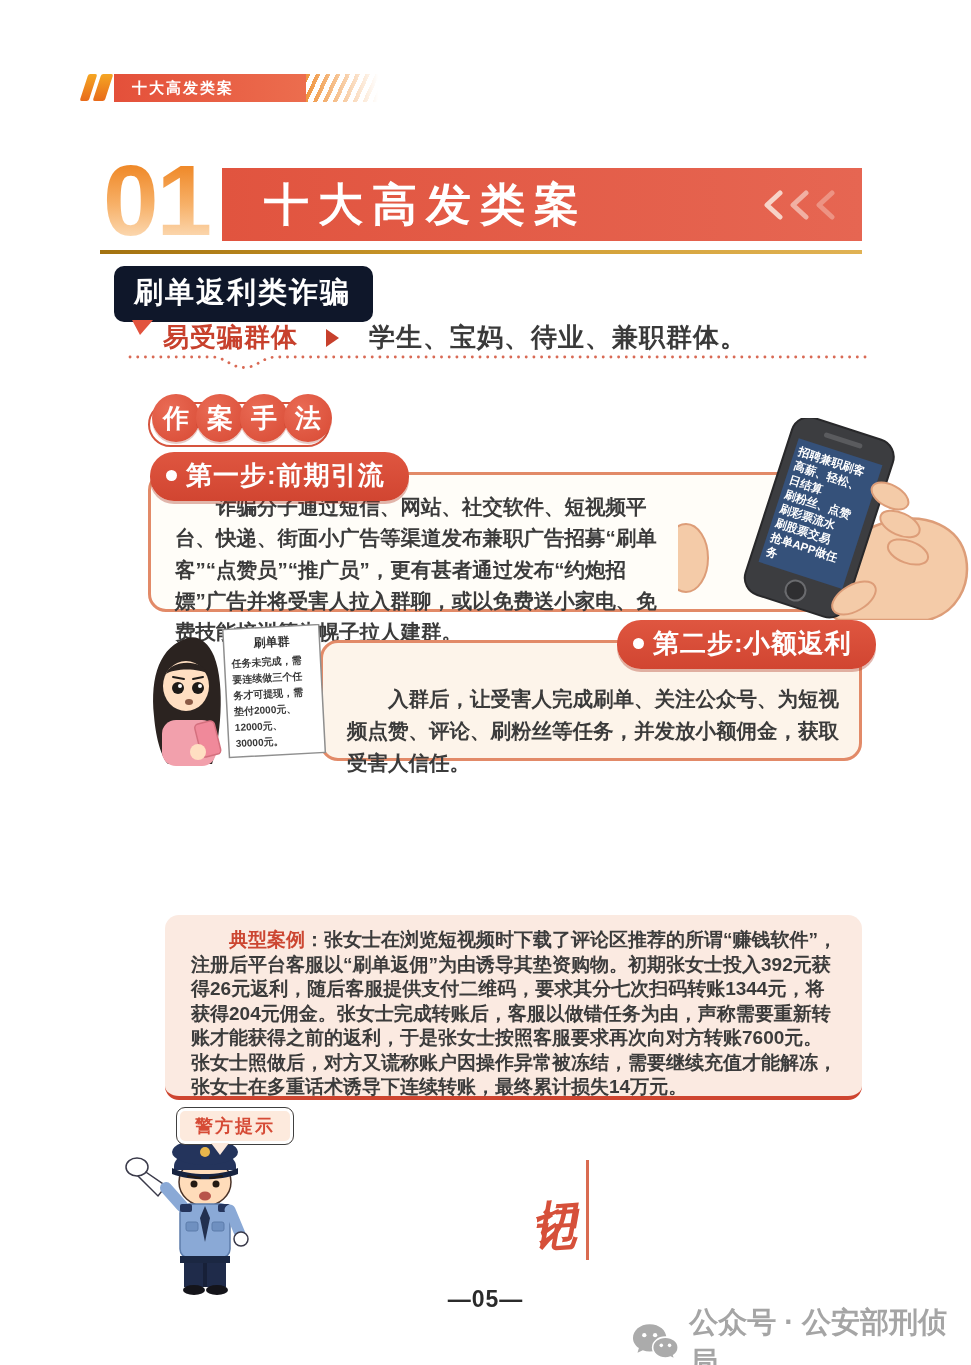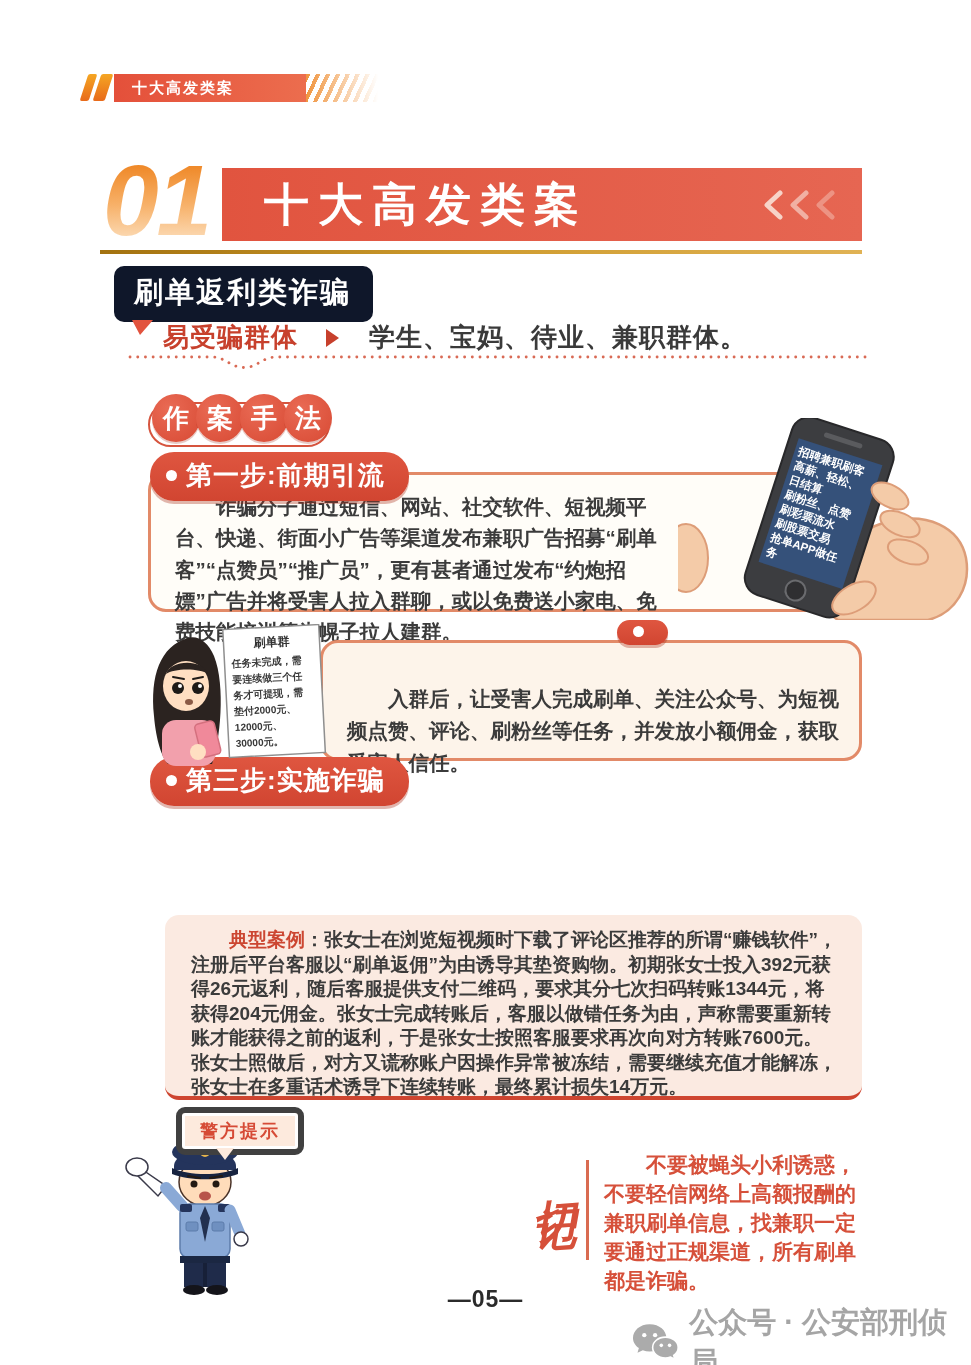--- a/index.html
+++ b/index.html
@@ -14,21 +14,21 @@
   .header-bar { position:absolute; left:114px; top:74px; width:192px; height:28px;
     background:linear-gradient(90deg,#e4503a,#ec6d4e); color:#fff; font-size:15px; font-weight:bold;
     letter-spacing:2px; line-height:28px; padding-left:18px; }
   .header-stripes { position:absolute; left:306px; top:74px; width:72px; height:28px;
     background:repeating-linear-gradient(115deg,#f0953f 0 4px,rgba(255,255,255,0) 4px 9px);
     -webkit-mask-image:linear-gradient(90deg,#000,rgba(0,0,0,0)); mask-image:linear-gradient(90deg,#000,rgba(0,0,0,0)); }
 
   
   .hero-number { position:absolute; left:103px; top:150px; font-size:100px; font-weight:800; letter-spacing:-2px;
     background:linear-gradient(180deg,#ed7e17 5%,#f7b169 55%,#fde7cc 100%);
-    -webkit-background-clip:text; background-clip:text; color:transparent; line-height:1;font-style:italic; }
+    -webkit-background-clip:text; background-clip:text; color:transparent; line-height:1; }
   .hero-banner { position:absolute; left:222px; top:168px; width:640px; height:73px;
     background:linear-gradient(90deg,#e1543f,#e66652); display:flex; align-items:center; }
   .hero-title { color:#fff; font-size:45px; font-weight:800; letter-spacing:9px; padding-left:42px; }
   .hero-chevrons { position:absolute; right:22px; top:22px; }
   .gold-line { position:absolute; left:100px; top:250px; width:762px; height:4px;
     background:linear-gradient(90deg,#a3720f,#cf9c2f,#e0b254); }
 
   
   .category-bubble { position:absolute; left:114px; top:266px; background:#0f172a; color:#fff;
     font-size:29px; font-weight:800; padding:7px 22px 9px 20px; border-radius:10px; letter-spacing:2px; }
@@ -73,21 +73,21 @@
   .phone-illustration { position:absolute; left:678px; top:418px; width:293px; height:202px; z-index:8; }
   .woman-illustration { position:absolute; left:146px; top:624px; width:190px; height:142px; z-index:8; }
 
   
   .case-box { position:absolute; left:165px; top:915px; width:697px; height:185px; background:#fbeae1;
     border-radius:14px; border-bottom:4px solid #ce4530; padding:13px 22px 0 26px; }
   .case-text { font-size:19px; line-height:24.5px; color:#3b3b3b; font-weight:700; text-indent:2em; }
   .case-label { color:#cc4631; font-weight:700; }
 
   
-  .tip-badge { position:absolute; left:176px; top:1107px; background:#fdeadd; border:6px solid #404040;
+  .tip-badge { position:absolute; left:176px; top:1107px; background:#fdeadd; border:1px solid #404040;
     box-shadow:inset 0 0 0 3px #fff; border-radius:9px; color:#d64b36; font-size:18px; font-weight:800;
     padding:6px 18px; letter-spacing:2px; z-index:9; }
   .tip-badge:after { content:""; position:absolute; left:34px; bottom:-11px; width:0; height:0;
     border-left:9px solid transparent; border-right:9px solid transparent; border-top:12px solid #fdeadd; }
   .officer-illustration { position:absolute; left:110px; top:1126px; width:182px; height:170px; z-index:5; }
   .speech-bubble { position:absolute; left:228px; top:1158px; width:284px; height:96px; background:#fceade;
     border-radius:26px; z-index:4; }
   .speech-bubble:before { content:""; position:absolute; left:-14px; top:44px; width:0; height:0;
     border-top:9px solid transparent; border-bottom:9px solid transparent; border-right:16px solid #fceade; }
   .speech-text { padding:15px 18px 0 20px; color:#d6503a; font-size:20px; font-weight:800; line-height:1.6; text-indent:2.2em; }
@@ -170,20 +170,21 @@
       </g>
     </g>
     <ellipse cx="212" cy="78" rx="20" ry="11" transform="rotate(28 212 78)" fill="#f4cba8" stroke="#dd9d78" stroke-width="2"></ellipse>
     <ellipse cx="222" cy="106" rx="21" ry="11" transform="rotate(24 222 106)" fill="#f4cba8" stroke="#dd9d78" stroke-width="2"></ellipse>
     <ellipse cx="230" cy="134" rx="21" ry="11" transform="rotate(20 230 134)" fill="#f4cba8" stroke="#dd9d78" stroke-width="2"></ellipse>
     <ellipse cx="176" cy="180" rx="24" ry="13" transform="rotate(-30 176 180)" fill="#f4cba8" stroke="#dd9d78" stroke-width="2"></ellipse>
   </svg>
 
   <div class="step-badge badge-2">
     <span class="badge-dot"></span>
+    <span>第二步:小额返利</span>
   </div>
   <div class="step-box box-2">
     <div class="step-text">入群后，让受害人完成刷单、关注公众号、为短视频点赞、评论、刷粉丝等任务，并发放小额佣金，获取受害人信任。</div>
   </div>
 
   <svg class="woman-illustration" viewBox="0 0 190 142">
     <g transform="rotate(-3 128 66)">
       <rect x="80" y="3" width="96" height="128" fill="#ffffff" stroke="#8f8f8f" stroke-width="1.5"></rect>
       <text x="128" y="22" text-anchor="middle" font-size="12" font-weight="bold" fill="#333" font-family="Liberation Sans, DejaVu Sans, sans-serif">刷单群</text>
       <g fill="#3a3a3a" font-size="10" font-weight="bold" font-family="Liberation Sans, DejaVu Sans, sans-serif">
@@ -205,24 +206,20 @@
     <path d="M27,53 L38,55" stroke="#1e1a17" stroke-width="2" stroke-linecap="round"></path>
     <path d="M57,53 L47,55" stroke="#1e1a17" stroke-width="2" stroke-linecap="round"></path>
     <ellipse cx="43" cy="78" rx="4" ry="3" fill="#8a5a45"></ellipse>
     <rect x="16" y="96" width="54" height="46" rx="14" fill="#f2a0ac"></rect>
     <g transform="rotate(-14 62 116)">
       <rect x="52" y="98" width="20" height="34" rx="4" fill="#f0899a" stroke="#d4707e" stroke-width="1.5"></rect>
     </g>
     <circle cx="52" cy="128" r="8" fill="#ffdfc2"></circle>
   </svg>
 
-  <div class="step-badge badge-3">
-    <span class="badge-dot"></span>
-    <span>第三步:实施诈骗</span>
-  </div>
 
   <div class="case-box">
     <div class="case-text">
       <span class="case-label">典型案例</span><span>：张女士在浏览短视频时下载了评论区推荐的所谓“赚钱软件”，注册后平台客服以“刷单返佣”为由诱导其垫资购物。初期张女士投入392元获得26元返利，随后客服提供支付二维码，要求其分七次扫码转账1344元，将获得204元佣金。张女士完成转账后，客服以做错任务为由，声称需要重新转账才能获得之前的返利，于是张女士按照客服要求再次向对方转账7600元。张女士照做后，对方又谎称账户因操作异常被冻结，需要继续充值才能解冻，张女士在多重话术诱导下连续转账，最终累计损失14万元。</span>
     </div>
   </div>
 
   <div class="tip-badge">警方提示</div>
 
   <svg class="officer-illustration" viewBox="0 0 182 170">
@@ -250,21 +247,20 @@
     <rect x="70" y="130" width="50" height="7" fill="#1b2742"></rect>
     <rect x="74" y="137" width="42" height="24" fill="#1f2b4a"></rect>
     <rect x="93" y="137" width="4" height="24" fill="#172038"></rect>
     <ellipse cx="84" cy="164" rx="11" ry="5" fill="#14141a"></ellipse>
     <ellipse cx="107" cy="164" rx="11" ry="5" fill="#14141a"></ellipse>
   </svg>
 
 
   <div class="remember">切记</div>
   <div class="remember-divider"></div>
-  <div class="advice-text">不要被蝇头小利诱惑，不要轻信网络上高额报酬的兼职刷单信息，找兼职一定要通过正规渠道，所有刷单都是诈骗。</div>
 
   <div class="page-number">—05—</div>
   <div class="watermark">
     <svg width="48" height="42" viewBox="0 0 48 42">
       <path d="M18,2 C8,2 1,8.5 1,16 C1,20.5 3.6,24 7,26.2 L5.6,31 L11,28.4 C13.2,29.2 15.5,29.6 18,29.6 C28,29.6 35,23 35,15.8 C35,8.5 28,2 18,2 Z" fill="#ababab"></path>
       <circle cx="12.5" cy="13" r="2.2" fill="#ffffff"></circle>
       <circle cx="23.5" cy="13" r="2.2" fill="#ffffff"></circle>
       <path d="M34,15 C41.5,15 47,20 47,25.6 C47,29 45,31.8 42.4,33.6 L43.5,37.4 L39.2,35.3 C37.5,35.9 35.8,36.2 34,36.2 C26.5,36.2 21,31.2 21,25.6 C21,20 26.5,15 34,15 Z" fill="#ababab" stroke="#ffffff" stroke-width="1.6"></path>
       <circle cx="29.8" cy="23.4" r="1.8" fill="#ffffff"></circle>
       <circle cx="38.2" cy="23.4" r="1.8" fill="#ffffff"></circle>

